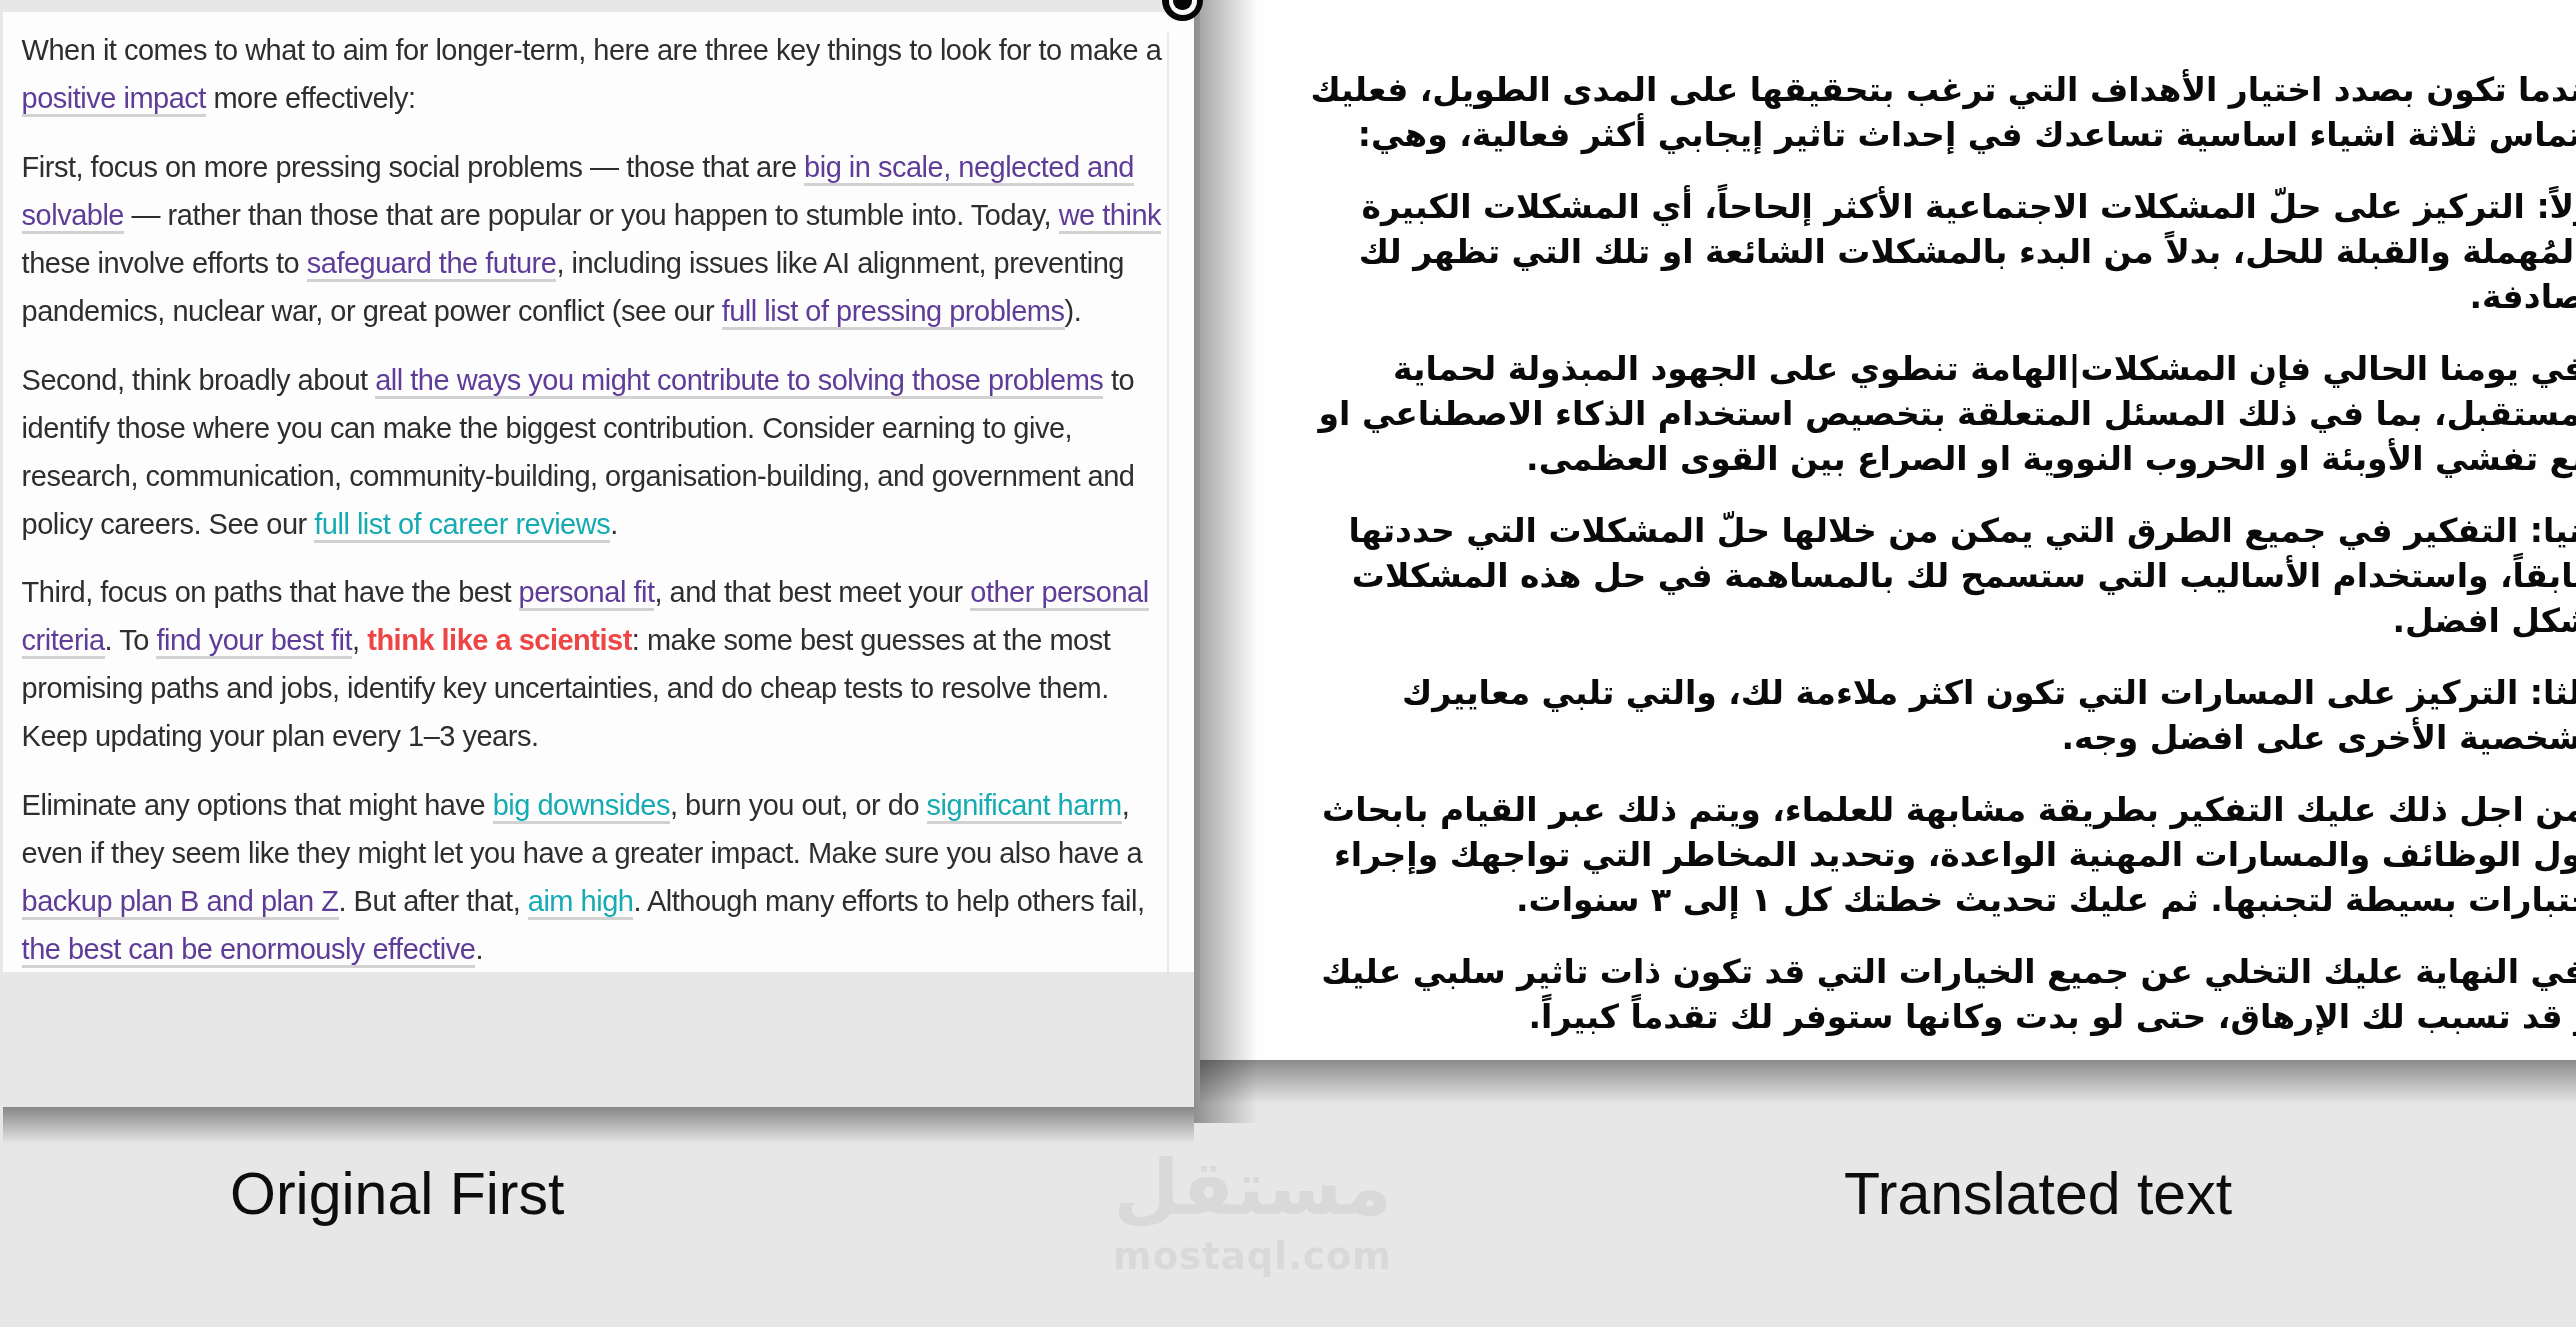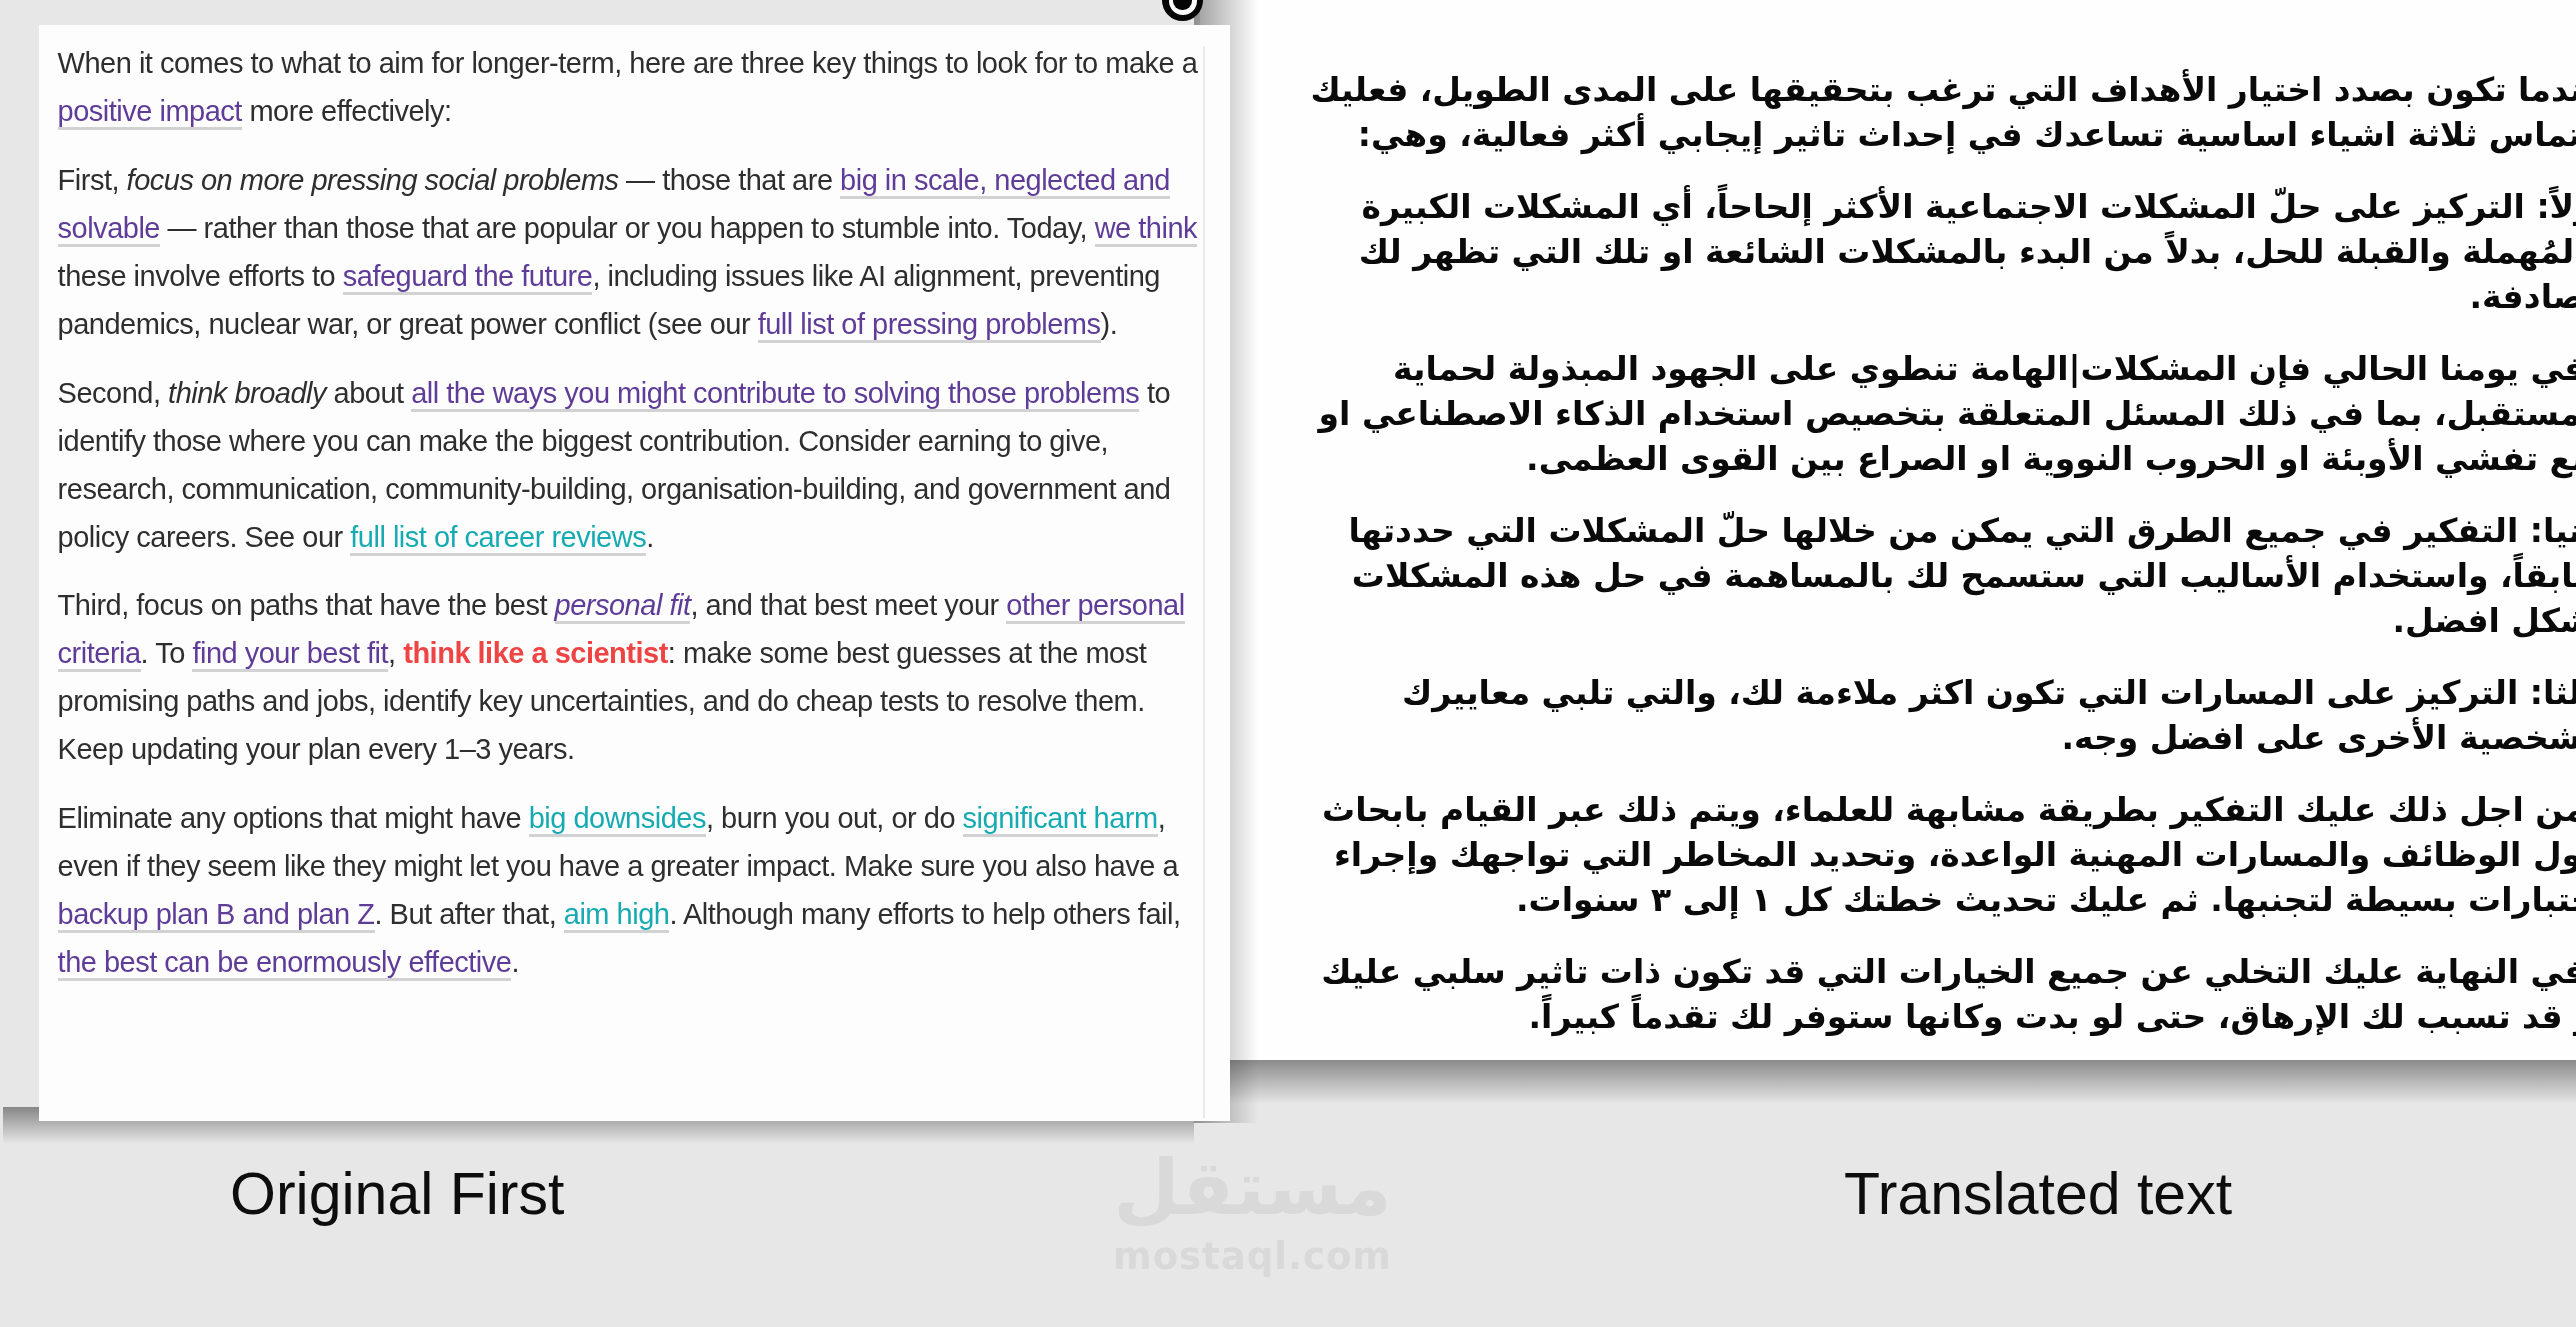--- a/index.html
+++ b/index.html
@@ -3,22 +3,22 @@
 <meta charset="utf-8">
 <style>
   html,body{margin:0;padding:0;}
   body{
     width:2635px;height:1327px;position:relative;overflow:hidden;
     background:#e7e7e7;
     font-family:"Liberation Sans",sans-serif;
   }
   
   .left-panel{
-    position:absolute;left:3.1px;top:25px;width:1191px;height:1096px;
-    background:#fdfdfd;z-index:4;overflow:hidden;margin-left:36px;
+    position:absolute;left:3.1px;top:12px;width:1191px;height:960px;
+    background:#fdfdfd;z-index:4;overflow:hidden;
   }
   .left-panel-inner-line{
     position:absolute;left:1164px;top:20.6px;width:1.5px;height:1072px;
     background:#e9e9e9;z-index:5;
   }
   .left-shadow-right{
     position:absolute;left:1194px;top:0;width:64px;height:1123px;z-index:3;
     background:linear-gradient(to right,rgba(0,0,0,0.38),rgba(0,0,0,0));
   }
   .left-shadow-bottom{
@@ -29,21 +29,21 @@
   .lens{position:absolute;left:1162px;top:-19.6px;width:41px;height:41px;z-index:6;}
   .lens .c1{position:absolute;left:0;top:0;width:41px;height:41px;border-radius:50%;background:#050505;}
   .lens .c2{position:absolute;left:6.7px;top:6.7px;width:28px;height:28px;border-radius:50%;background:#fbfbfb;}
   .lens .c3{position:absolute;left:11.3px;top:11.3px;width:18.5px;height:18.5px;border-radius:50%;background:#050505;}
   
   .original-text{
     position:absolute;left:18.5px;top:14.4px;width:1153px;
     font-size:29px;line-height:48px;letter-spacing:-0.5px;color:#2e2e2e;
   }
   .original-text p{margin:0 0 20.6px 0;}
-  .it{font-style:italic;}
+  .it{}
   .bd{font-weight:bold;color:#ef4444;}
   .lk{border-bottom:3.6px solid #d2d2d2;}
   .lk-p{color:#5e3c98;}
   .lk-t{color:#16abb2;}
   
   .right-panel{
     position:absolute;left:1200px;top:0;width:1434px;height:1060px;
     background:#fefefe;z-index:1;overflow:hidden;box-sizing:border-box;
     padding:67px 28px 0 103px;
     direction:rtl;text-align:right;

